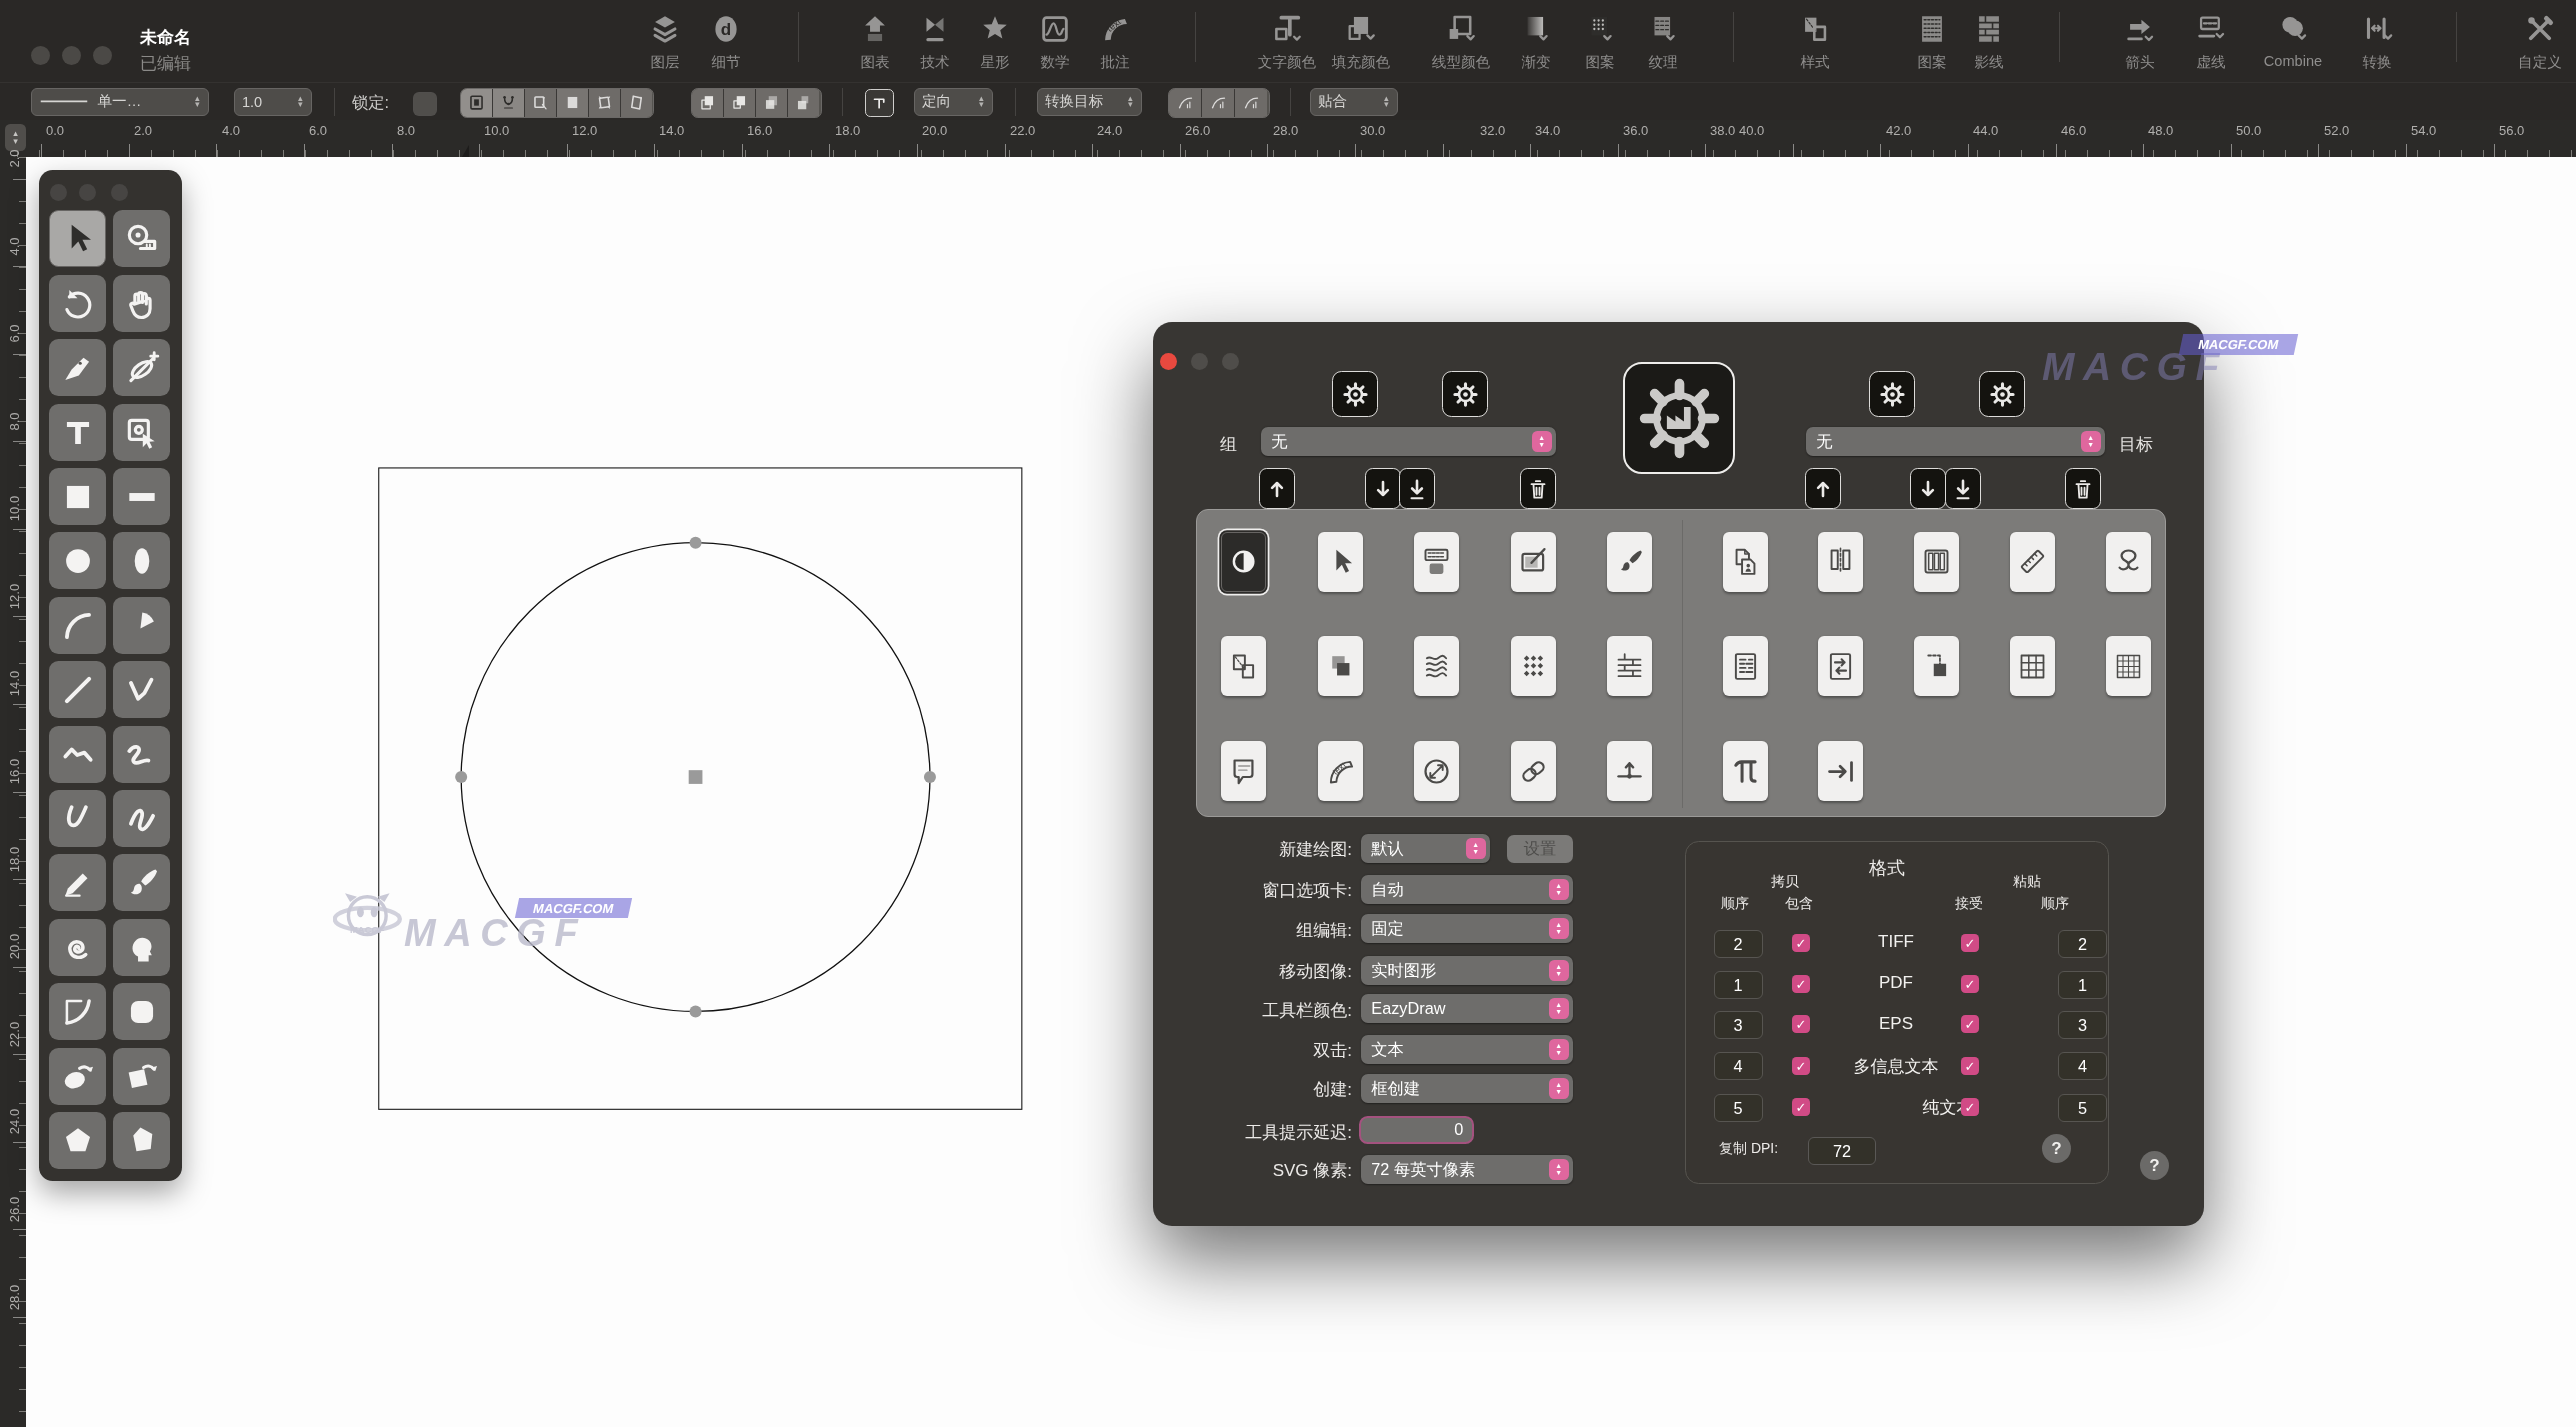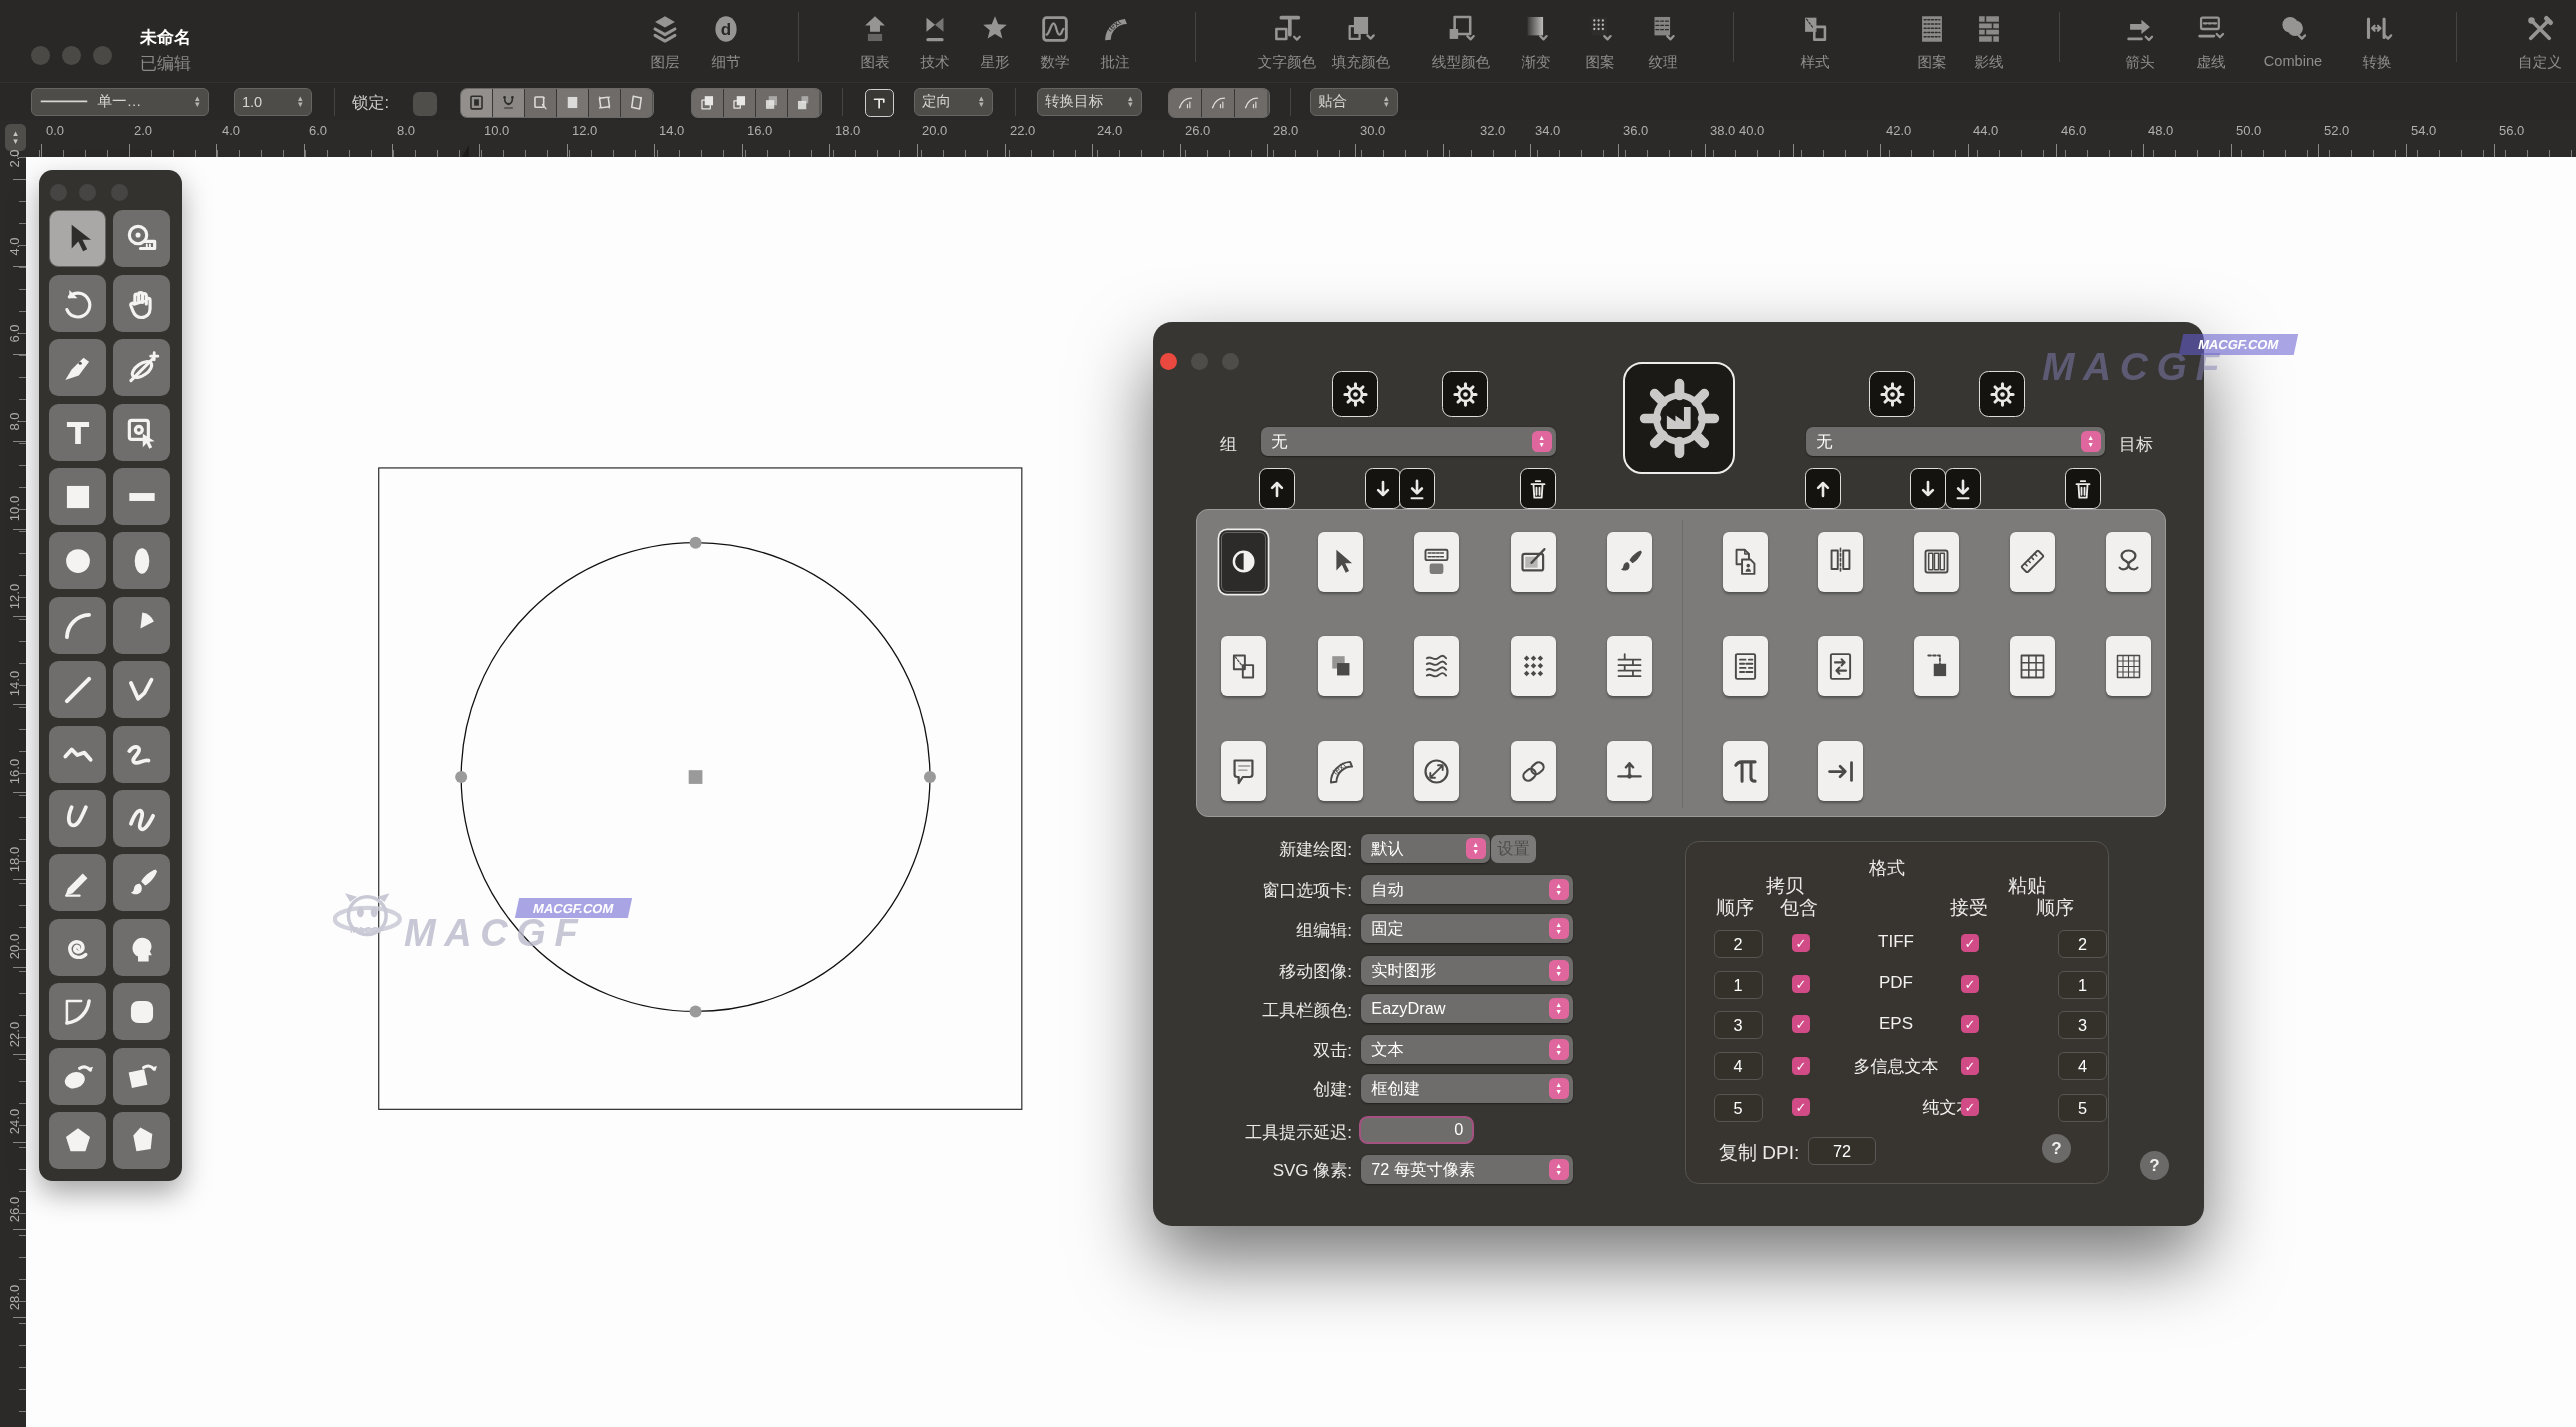--- a/index.html
+++ b/index.html
@@ -79,21 +79,21 @@
         display:flex;align-items:center;justify-content:center;box-shadow:0 1.7px 2.6px rgba(0,0,0,.35);cursor:pointer;}
   .tile.sel{background:#2c2b29;color:#f2f1f0;box-shadow:0 0 0 1.7px #2c2b29,0 0 0 3.4px #f0efee;}
   .frow-lbl{position:absolute;left:0;width:199px;text-align:right;color:#eceae8;font-size:17px;}
   .setbtn{position:absolute;height:27.5px;background:#7b7a78;border-radius:6.9px;color:#4e4d4b;font-size:16.3px;
           display:flex;align-items:center;justify-content:center;cursor:pointer;}
   .pfield{position:absolute;height:27.5px;background:#6e6d6b;border:2.6px solid #a4527f;border-radius:8.6px;
           color:#fff;font-size:16.3px;display:flex;align-items:center;justify-content:flex-end;
           padding:0 8.6px;box-sizing:border-box;cursor:text;}
   #fmtpanel{position:absolute;left:532px;top:519px;width:424px;height:343px;background:#383531;
             border:1.3px solid #56544f;border-radius:13.7px;box-sizing:border-box;}
-  .fmt-h{position:absolute;color:#eceae8;font-size:19px;white-space:nowrap;transform:translateX(-50%);}
+  .fmt-h{position:absolute;color:#eceae8;font-size:14px;white-space:nowrap;transform:translateX(-50%);}
   .ordbtn{position:absolute;width:47px;height:26px;background:#333129;border:0.9px solid #575551;border-radius:6px;
           color:#fff;font-size:16.3px;display:flex;align-items:center;justify-content:center;cursor:pointer;}
   .chkbox{position:absolute;width:18px;height:18px;background:#d14b86;border-radius:4.3px;color:#fff;
           font-size:13px;font-weight:bold;display:flex;align-items:center;justify-content:center;cursor:pointer;}
   .fmtname{position:absolute;color:#f2f1ef;font-size:17px;transform:translateX(-50%);white-space:nowrap;}
   .dpifield{position:absolute;width:66px;height:26px;background:#333129;border:0.9px solid #5a5856;border-radius:6px;
             color:#fff;font-size:16.3px;display:flex;align-items:center;justify-content:center;cursor:text;}
   .helpbtn{position:absolute;width:29px;height:29px;border-radius:50%;background:#6b6a68;color:#f1f0ee;
            font-size:17px;font-weight:bold;display:flex;align-items:center;justify-content:center;cursor:pointer;}
 </style>
@@ -1004,21 +1004,21 @@
 
     <div id="formrows">
         <div class="frow-lbl" style="top: 516px;">新建绘图:</div>
         <div class="pselect" style="left: 208px; top: 512px; width: 129px;">
           <span>默认</span>
           <span class="pstep">
             <span>▲</span>
             <span>▼</span>
           </span>
         </div>
-        <div class="setbtn" style="left: 338px; top: 513px; width: 45px;">设置</div>
+        <div class="setbtn" style="left: 354px; top: 513px; width: 66px;">设置</div>
         <div class="frow-lbl" style="top: 557px;">窗口选项卡:</div>
         <div class="pselect" style="left: 208px; top: 553px; width: 212px;">
           <span>自动</span>
           <span class="pstep">
             <span>▲</span>
             <span>▼</span>
           </span>
         </div>
         <div class="frow-lbl" style="top: 597px;">组编辑:</div>
         <div class="pselect" style="left: 208px; top: 592px; width: 212px;">

